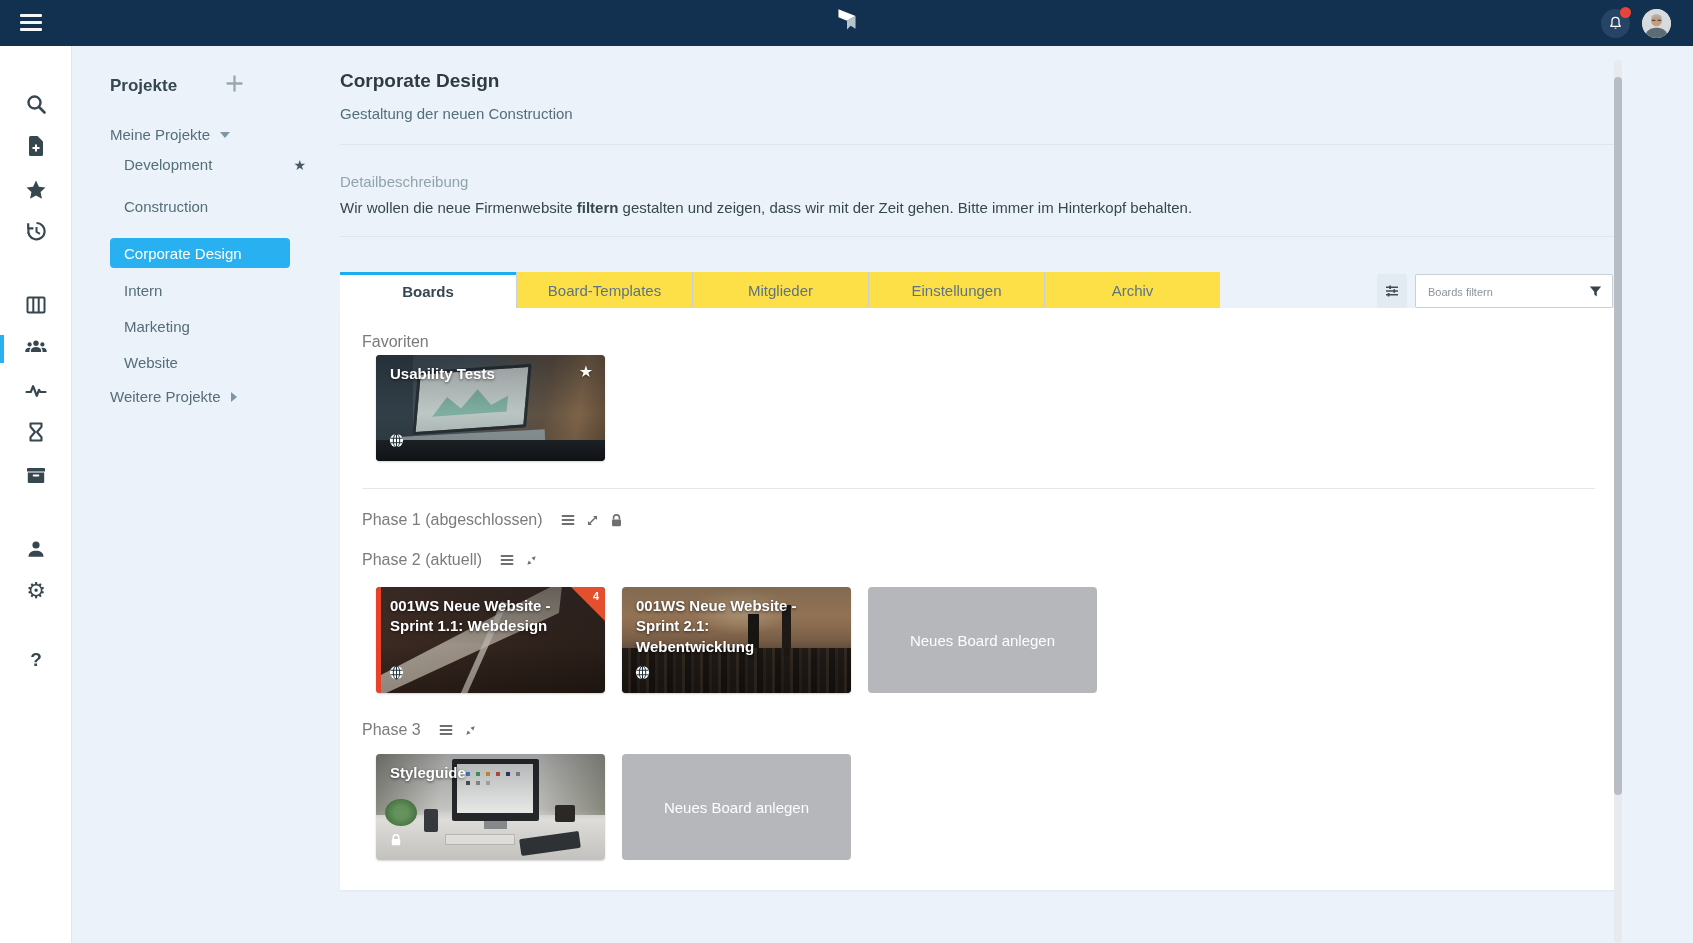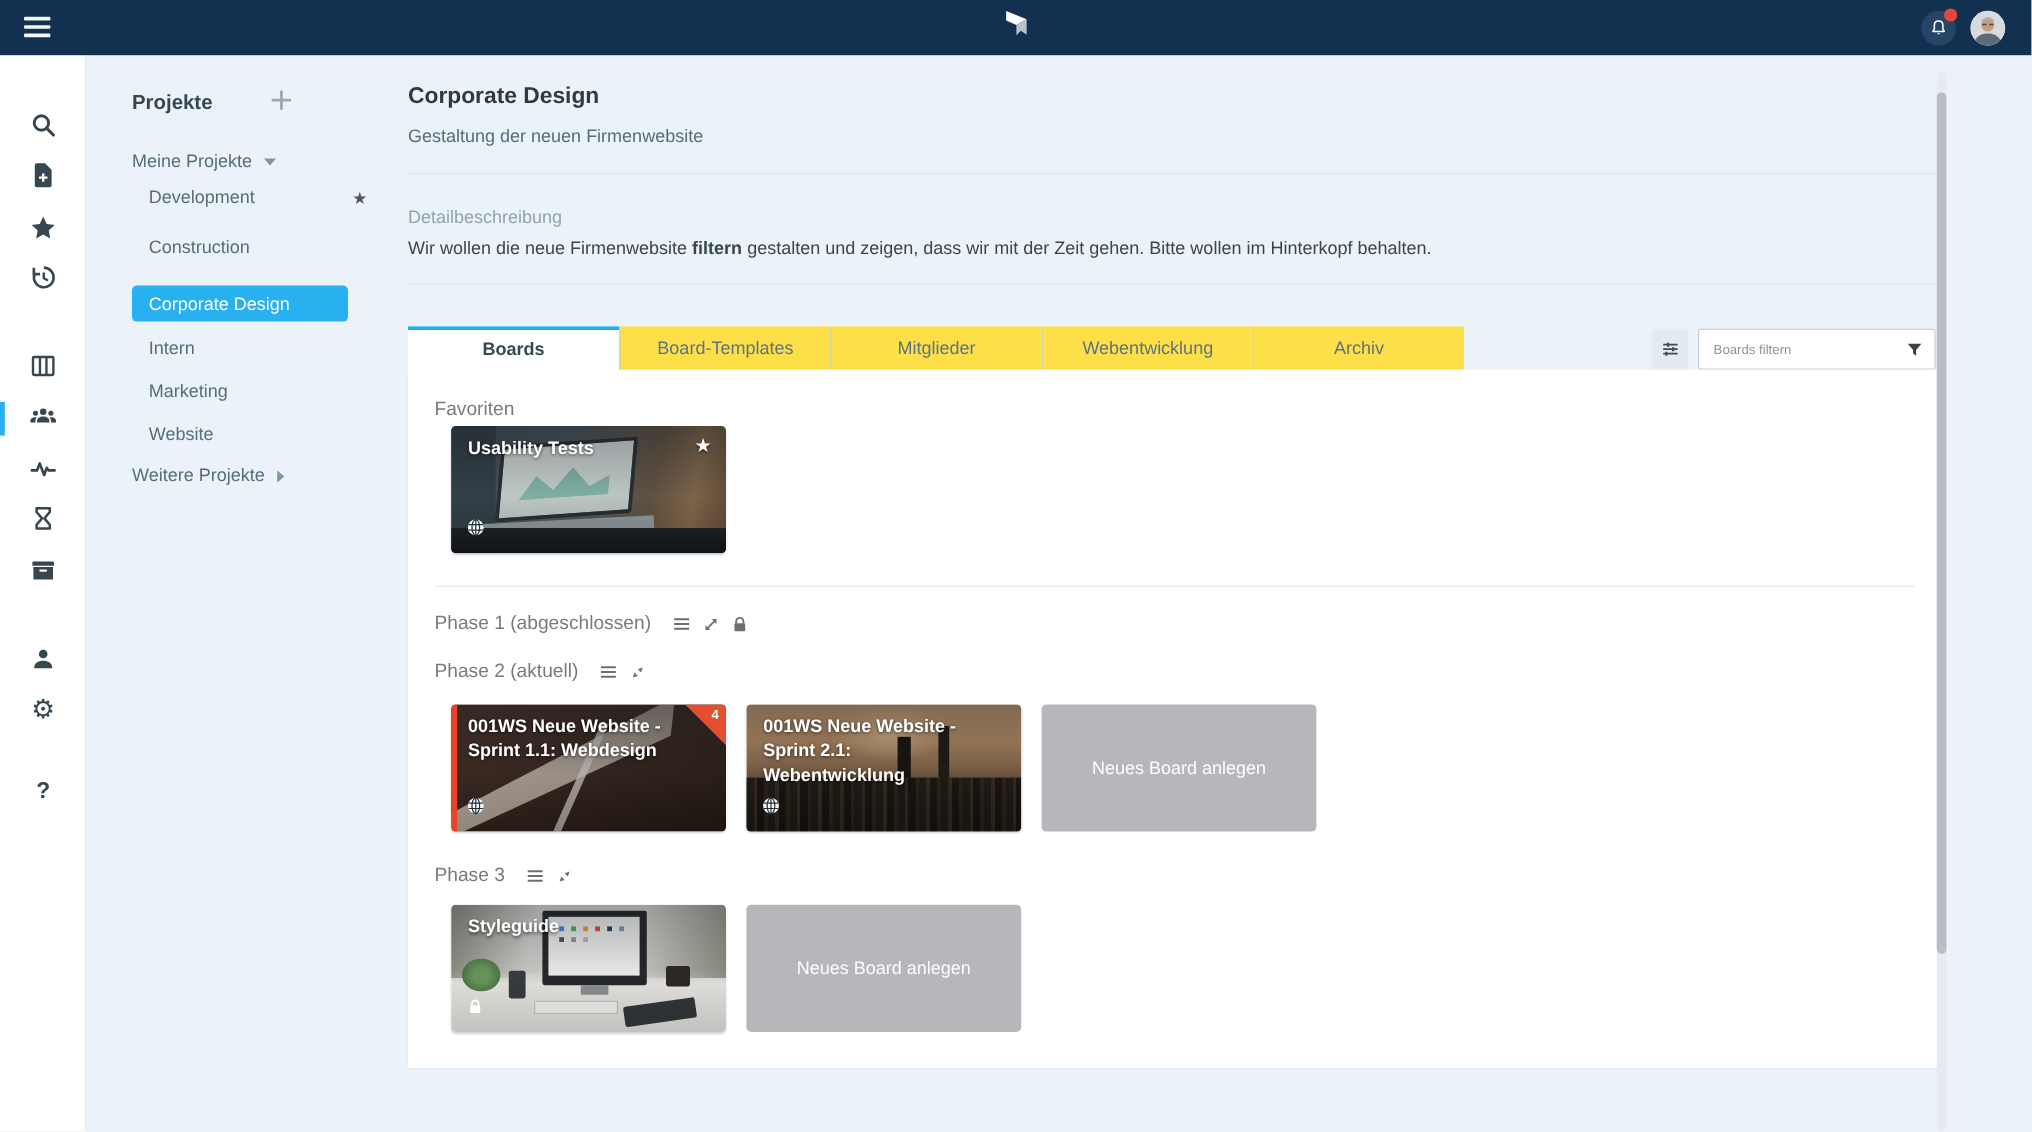--- a/index.html
+++ b/index.html
@@ -241,31 +241,31 @@
     <span>Website</span>
   </div>
   <div class="sb-row" style="top:342px">
     <span class="sb-group">Weitere Projekte</span>
     <span class="tri-right"></span>
   </div>
 </div>
 
 <div class="main">
   <div class="page-title">Corporate Design</div>
-  <div class="page-sub">Gestaltung der neuen Firmenwebsite</div>
+  <div class="page-sub">Gestaltung der neuen Construction</div>
   <div class="hdiv" style="margin-top:22px"></div>
   <div class="detail-label">Detailbeschreibung</div>
-  <div class="desc"><span>Wir wollen die neue Firmenwebsite </span><b>filtern</b><span> gestalten und zeigen, dass wir mit der Zeit gehen. Bitte wollen im Hinterkopf behalten.</span></div>
+  <div class="desc"><span>Wir wollen die neue Firmenwebsite </span><b>filtern</b><span> gestalten und zeigen, dass wir mit der Zeit gehen. Bitte immer im Hinterkopf behalten.</span></div>
   <div class="hdiv" style="margin-top:20px"></div>
 
   <div class="tabsrow">
     <div class="tab active">Boards</div>
     <div class="tab inactive">Board-Templates</div>
     <div class="tab inactive">Mitglieder</div>
-    <div class="tab inactive">Webentwicklung</div>
+    <div class="tab inactive">Einstellungen</div>
     <div class="tab inactive">Archiv</div>
     <div class="spacer"></div>
     <div class="tunebtn">
       <svg width="18" height="18" viewBox="0 0 24 24" stroke="#424a52" stroke-width="2" fill="none">
         <path d="M4 7 h16 M4 12 h16 M4 17 h16"></path>
         <path d="M9.5 4.8 v4.4 M15 9.8 v4.4 M7.5 14.8 v4.4" stroke-width="2.4"></path>
       </svg>
     </div>
     <div class="filterbox">
       <input type="text" placeholder="Boards filtern" style="">

